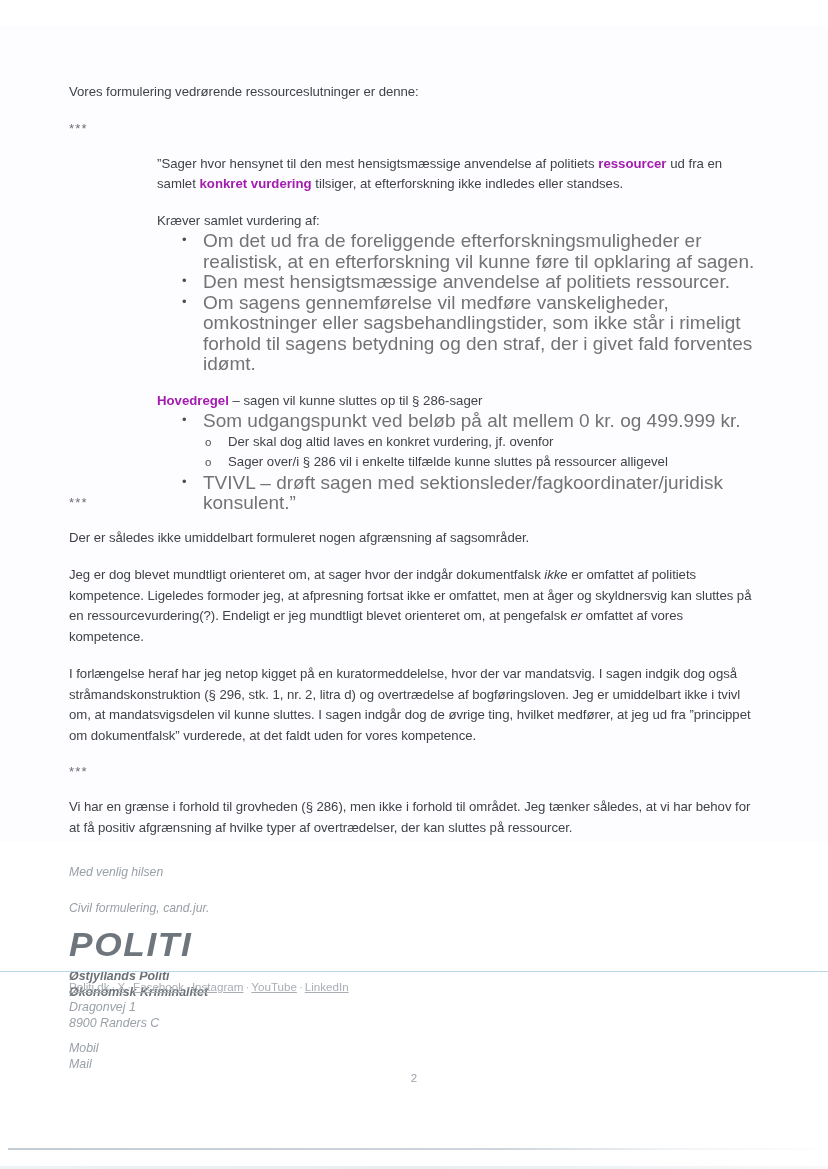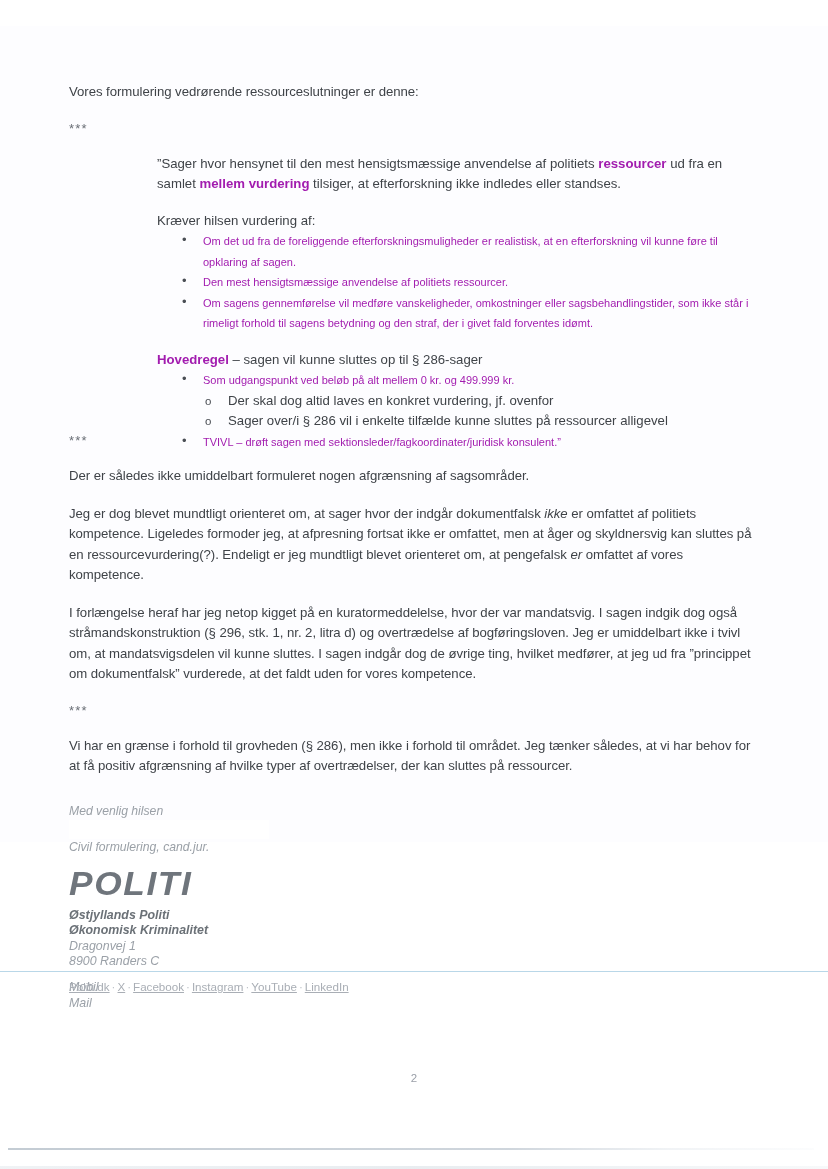--- a/index.html
+++ b/index.html
@@ -78,23 +78,23 @@
   b, .b { font-weight: 700; color: #a21caf; }
   i, .i { font-style: italic; }
 
   ul.lvl1 {
     margin: 0;
     padding: 0 0 0 23px;
     list-style: none;
   }
   ul.lvl1 > li {
     position: relative;
-    font-size: 11px;
+    font-size: 19px;
     line-height: 20.5px;
-    color: #a21caf;
+    color: #737373;
     padding-left: 23px;
     margin: 0;
   }
   ul.lvl1 > li::before {
     content: "\2022";
     position: absolute;
     left: 2px;
     top: -1px;
     font-size: 13px;
     color: #4a4e54;
@@ -228,25 +228,25 @@
   <div class="content">
 
     <p class="para">Vores formulering vedrørende ressourceslutninger er denne:</p>
 
     <p class="stars">***</p>
 
     <div class="spacer-sm"></div>
 
     <div class="quote-block">
 
-      <p class="quote-para"><span>”Sager hvor hensynet til den mest hensigtsmæssige anvendelse af politiets </span><b>ressourcer</b><span> ud fra en samlet </span><b>mellem vurdering</b><span> tilsiger, at efterforskning ikke indledes eller standses.</span></p>
+      <p class="quote-para"><span>”Sager hvor hensynet til den mest hensigtsmæssige anvendelse af politiets </span><b>ressourcer</b><span> ud fra en samlet </span><b>konkret vurdering</b><span> tilsiger, at efterforskning ikke indledes eller standses.</span></p>
 
       <div class="spacer-sm"></div>
 
-      <p class="quote-para">Kræver hilsen vurdering af:</p>
+      <p class="quote-para">Kræver samlet vurdering af:</p>
 
       <ul class="lvl1">
         <li>Om det ud fra de foreliggende efterforskningsmuligheder er realistisk, at en efterforskning vil kunne føre til opklaring af sagen.</li>
         <li>Den mest hensigtsmæssige anvendelse af politiets ressourcer.</li>
         <li>Om sagens gennemførelse vil medføre vanskeligheder, omkostninger eller sagsbehandlingstider, som ikke står i rimeligt forhold til sagens betydning og den straf, der i givet fald forventes idømt.</li>
       </ul>
 
       <div class="spacer-sm"></div>
 
       <p class="quote-para"><b>Hovedregel</b><span> – sagen vil kunne sluttes op til § 286-sager</span></p>

